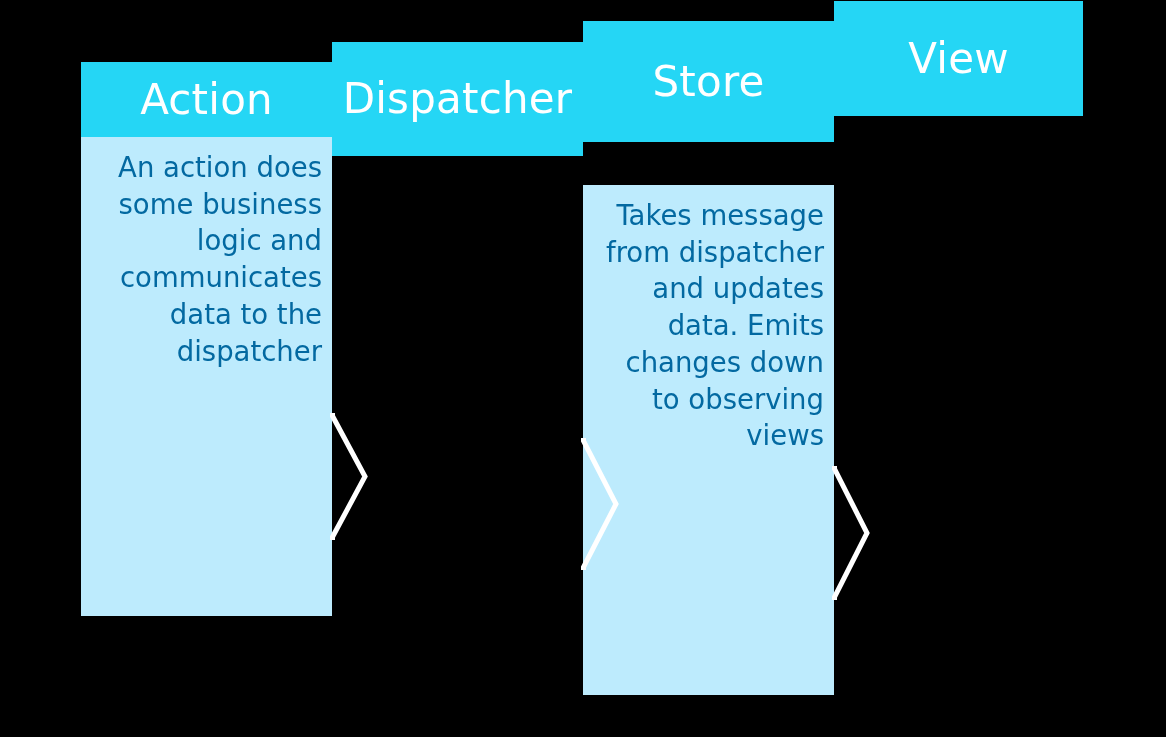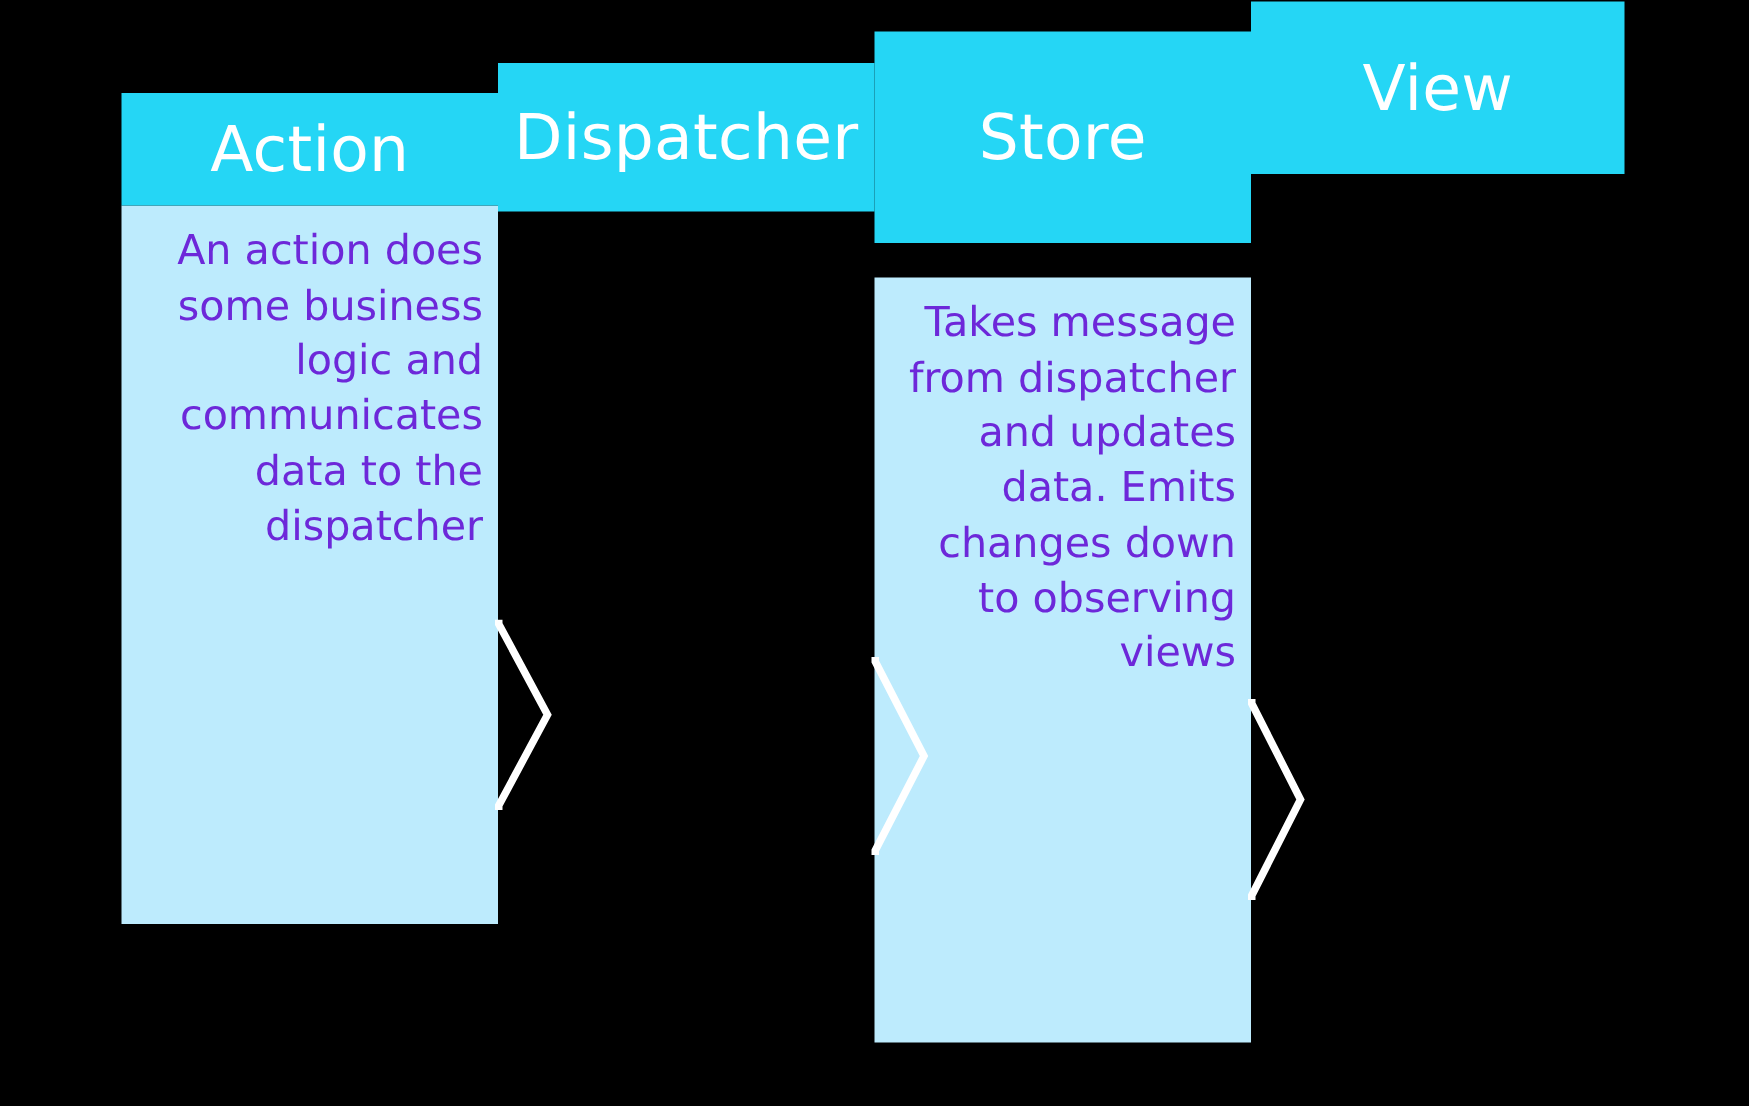--- a/index.html
+++ b/index.html
@@ -39,21 +39,21 @@
     right: 0;
     background: #bdebfd;
     overflow: hidden;
   }
   .col-body-text {
     position: absolute;
     left: 14px;
     right: 10px;
     top: 12px;
     text-align: right;
-    color: #6d28d9;
+    color: #0369a1;
     font-size: 27.5px;
     line-height: 36.7px;
     font-weight: 400;
     white-space: pre-line;
   }
   .chevron {
     position: absolute;
     pointer-events: none;
   }
   .chevron svg {
@@ -68,30 +68,30 @@
   <div class="column" style="left:81px; top:62px; width:251px; height:554px;">
     <div class="col-body" style="top:75px; bottom:0;">
       <div class="col-body-text">An action does some business logic and communicates data to the dispatcher</div>
     </div>
     <div class="col-header" style="top:0; height:75px;">
       <span>Action</span>
     </div>
   </div>
 
   <div class="column" style="left:332px; top:42px; width:251px; height:614px;">
-    <div class="col-header" style="top:0; height:99px;">
+    <div class="col-header" style="top:0; height:114px;">
       <span>Dispatcher</span>
     </div>
   </div>
 
   <div class="column" style="left:583px; top:21px; width:251px; height:674px;">
     <div class="col-body" style="top:116px; bottom:0;margin-top:48px;">
       <div class="col-body-text">Takes message from dispatcher and updates data. Emits changes down to observing views</div>
     </div>
-    <div class="col-header" style="top:0; height:141px;">
+    <div class="col-header" style="top:0; height:121px;">
       <span>Store</span>
     </div>
   </div>
 
   <div class="column" style="left:834px; top:1px; width:249px; height:736px;">
     <div class="col-header" style="top:0; height:115px;">
       <span>View</span>
     </div>
   </div>
 

